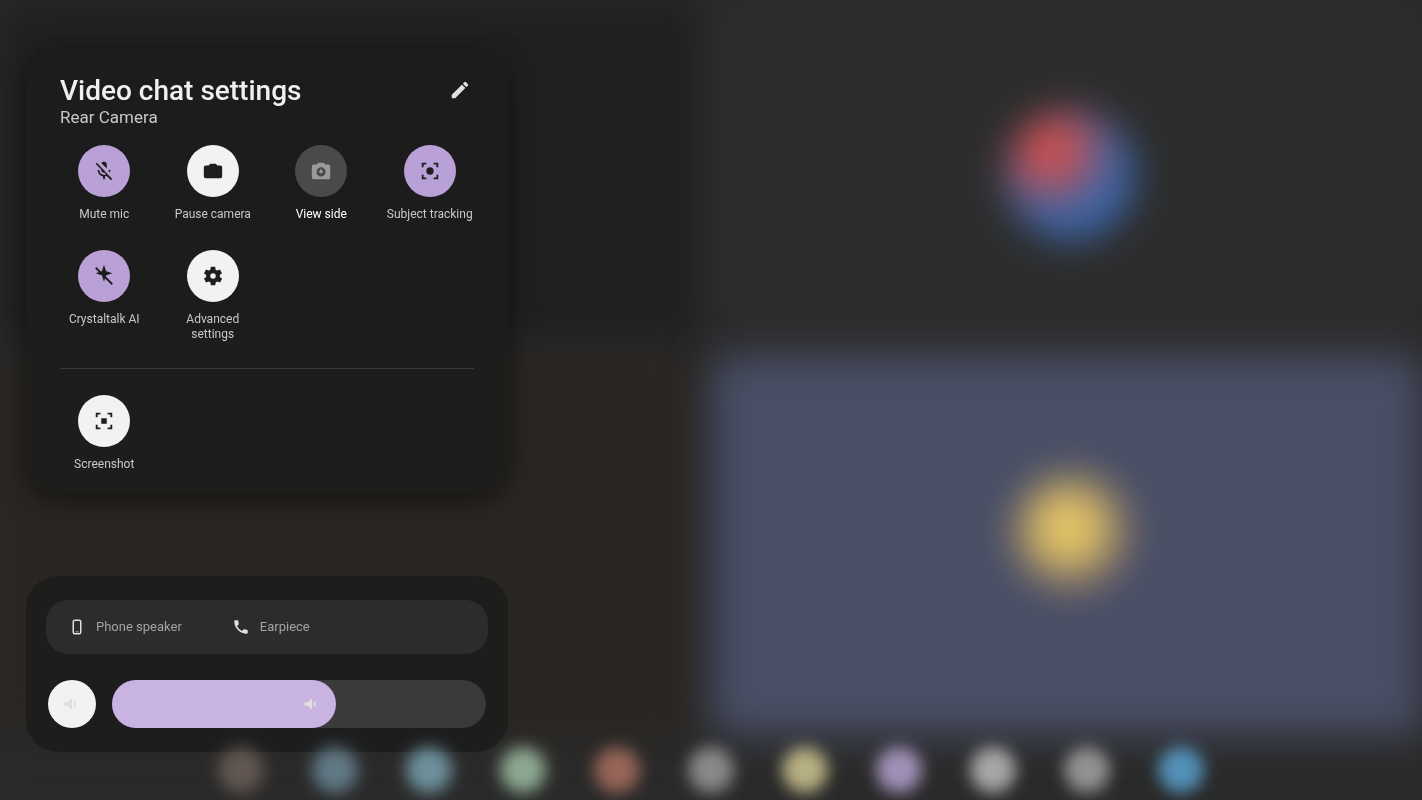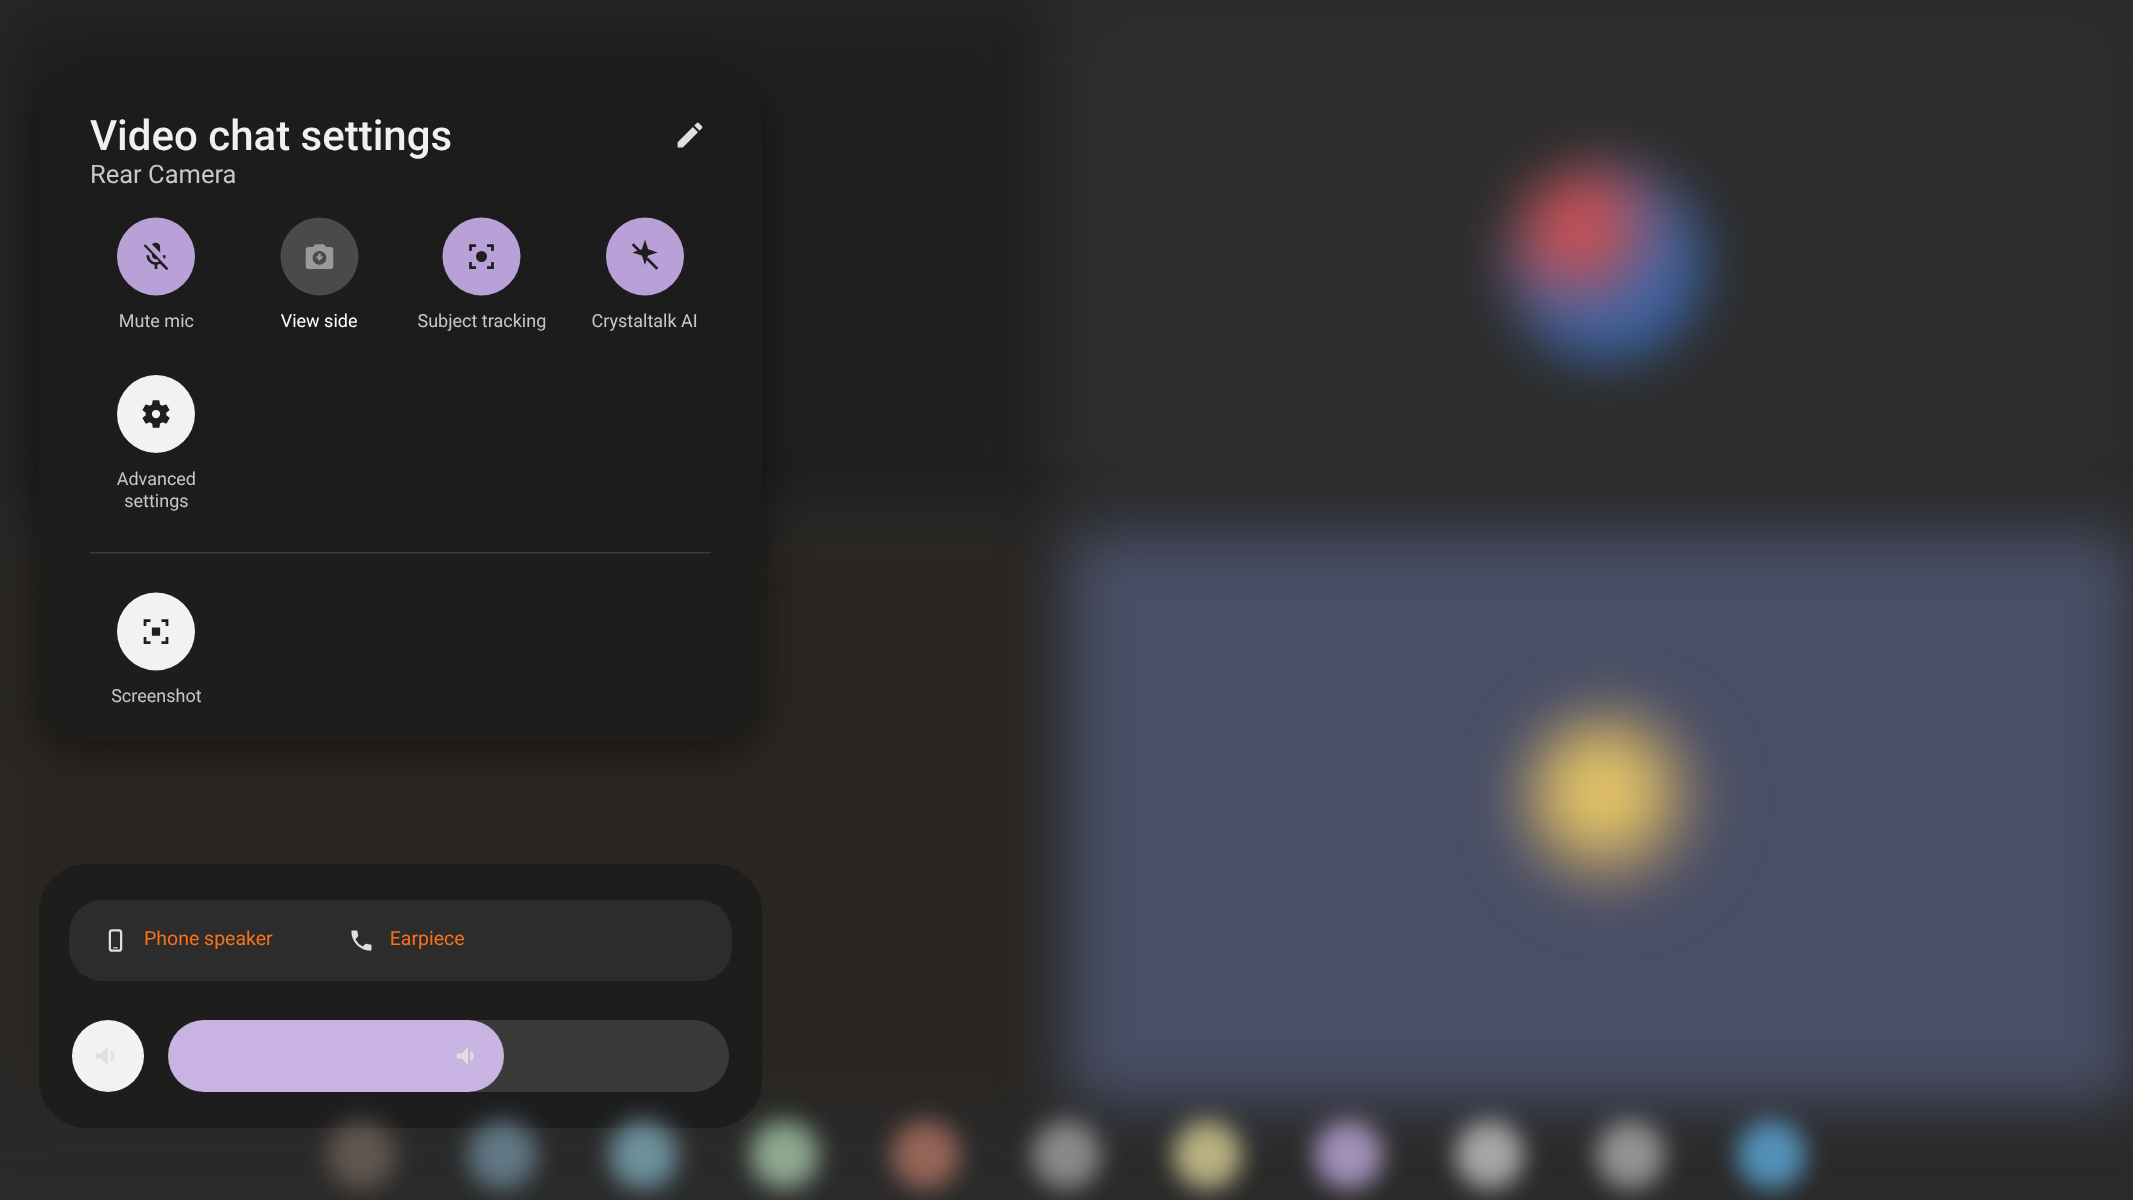--- a/index.html
+++ b/index.html
@@ -34,21 +34,21 @@
   .label { font-size: 12px; color: #c8c8c8; text-align: center; line-height: 1.25; max-width: 90px; }
   .label.dim { color: #ffffff; }
 
   .divider { height:1px; background:#3a3a3a; margin:26px 16px; }
 
   
   .audio { position: absolute; left: 26px; top: 576px; width: 482px; border-radius: 32px; background: rgba(28,28,28,0.95); padding: 24px 20px; }
   .audio-row { background:#2c2c2c; border-radius: 22px; height: 54px; display:flex; align-items:center; padding: 0 22px; gap: 50px; }
   .audio-opt { display:flex; align-items:center; gap:10px; cursor:pointer; }
   .audio-opt svg { width:18px; height:18px; fill:#d8d8d8; }
-  .audio-opt-label { font-size:13px; color:#f97316; line-height:1.15; }
+  .audio-opt-label { font-size:13px; color:#a3a3a3; line-height:1.15; }
 
   .vol-row { display:flex; align-items:center; gap:16px; margin-top:26px; padding:0 2px; }
   .vol-btn { width:48px; height:48px; border-radius:50%; background:#f2f2f2; display:flex; align-items:center; justify-content:center; cursor:pointer; }
   .vol-btn svg { width:22px; height:22px; fill:#1e1e1e; }
   .slider { position:relative; flex:1; height:48px; border-radius:24px; background:#3a3a3a; }
   .slider-fill { position:absolute; left:0; top:0; bottom:0; width:60%; border-radius:24px; background:#c9b3e2; display:flex; align-items:center; justify-content:flex-end; padding-right:14px; }
   .slider-fill svg { width:20px; height:20px; fill:#2a2a2a; }
 
   
   .dock { position:absolute; left:0; right:0; bottom:0; height:60px; display:flex; align-items:center; justify-content:center; gap:48px; filter:blur(8px); opacity:0.85; }
@@ -133,20 +133,28 @@
   </div>
 
   <div class="grid" id="grid-top">
       <div class="control">
         <div class="circle purple">
           <svg viewBox="0 0 24 24">
             <use href="#i-mic-off"></use>
           </svg>
         </div>
         <div class="label">Mute mic</div>
+      </div>
+      <div class="control">
+        <div class="circle white">
+          <svg viewBox="0 0 24 24">
+            <use href="#i-camera"></use>
+          </svg>
+        </div>
+        <div class="label">Pause camera</div>
       </div>
       <div class="control">
         <div class="circle dim">
           <svg viewBox="0 0 24 24">
             <use href="#i-camera-swap"></use>
           </svg>
         </div>
         <div class="label dim">View side</div>
       </div>
       <div class="control">

